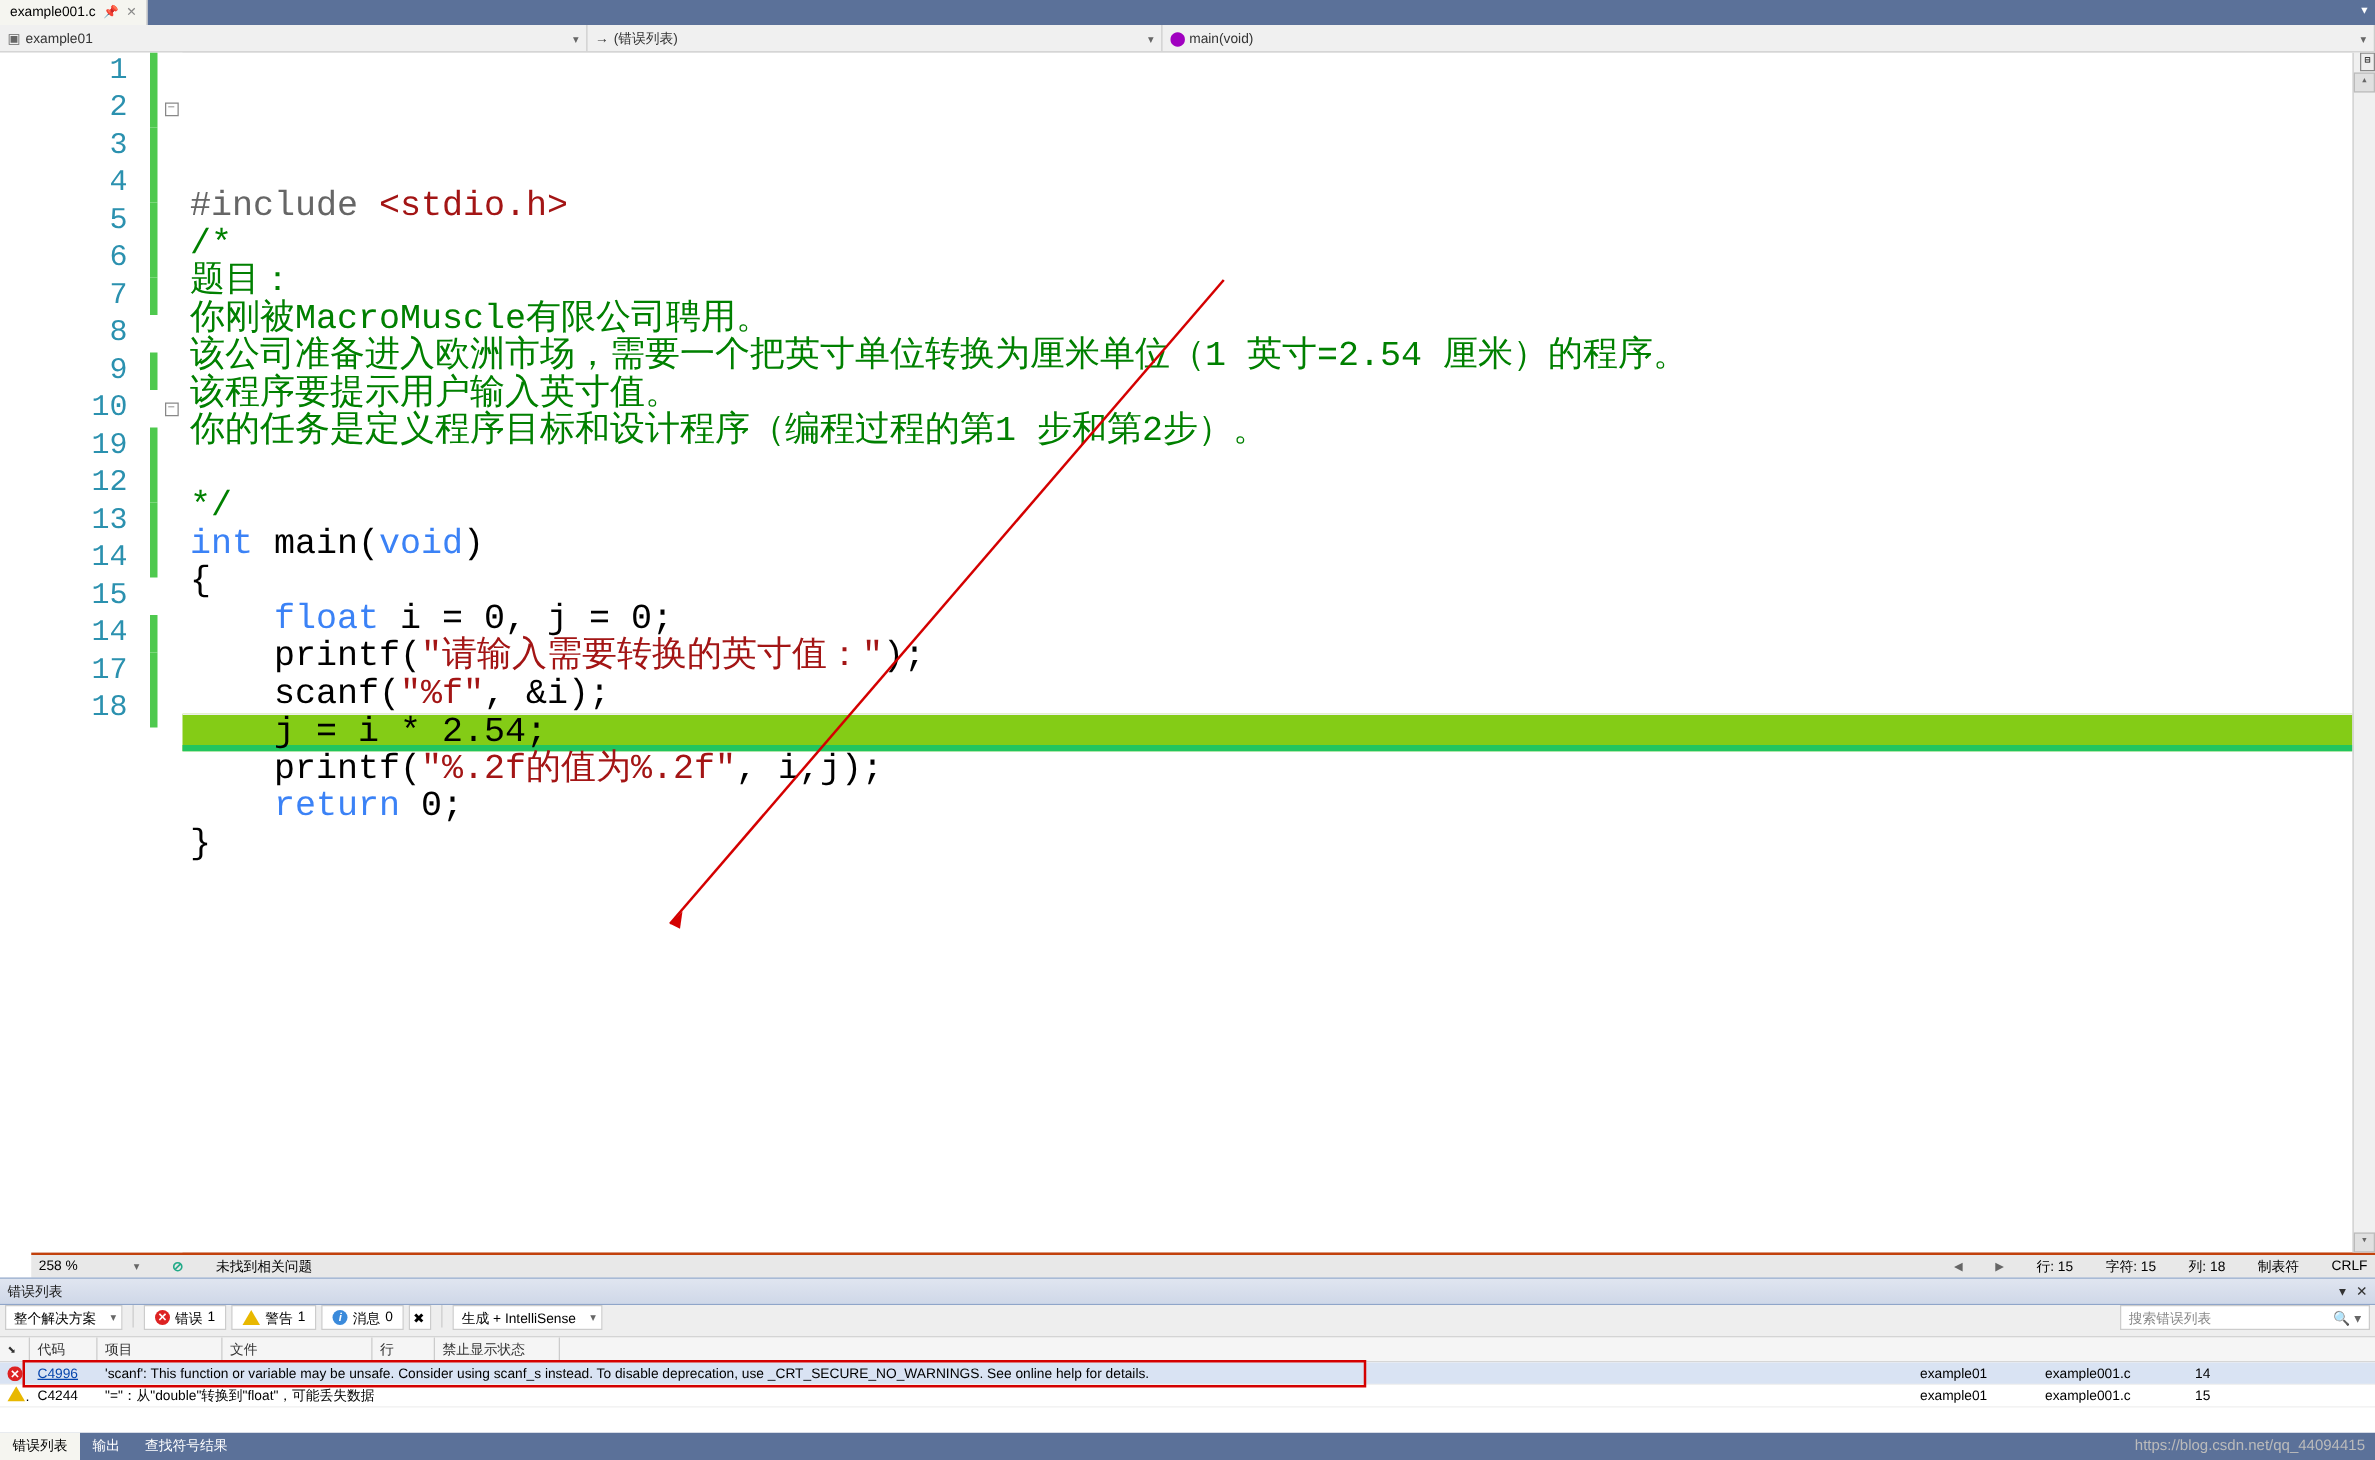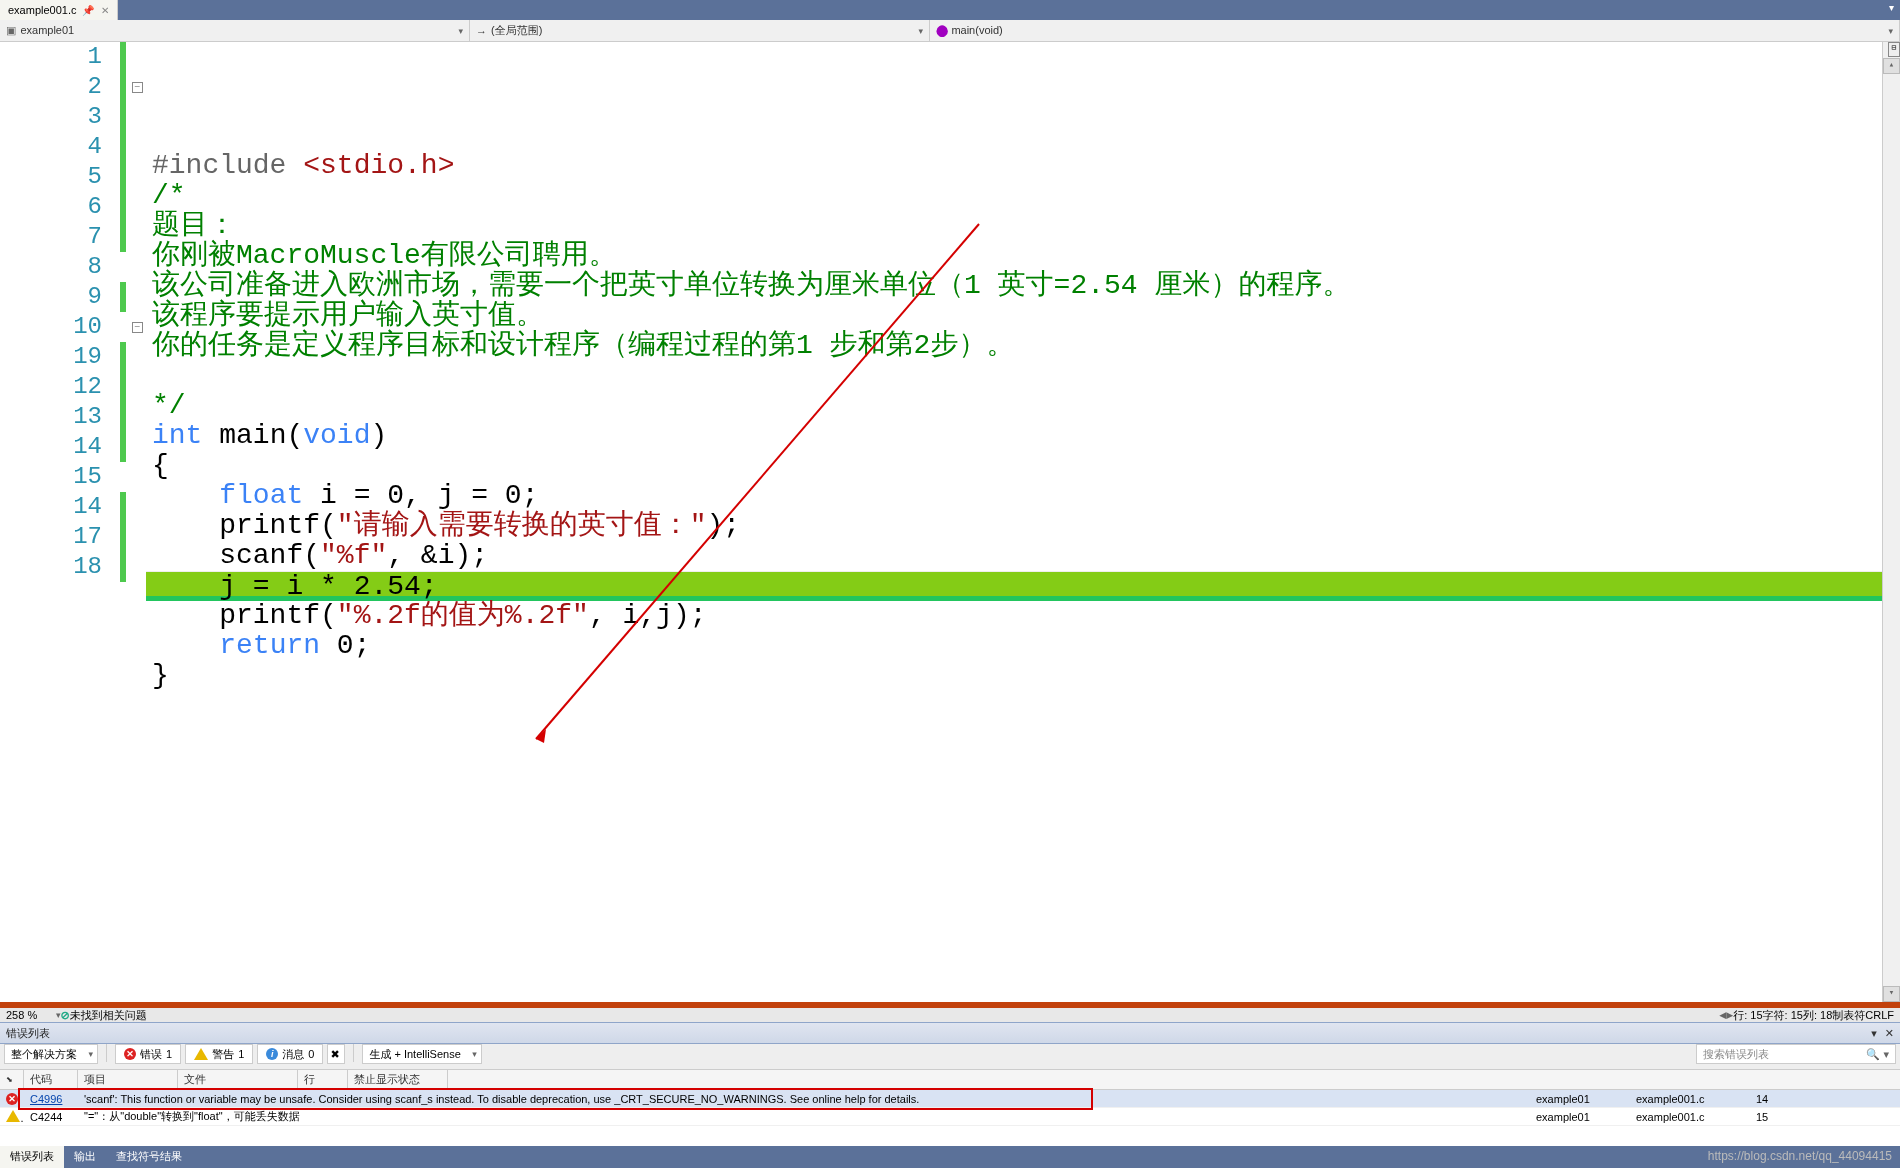--- a/index.html
+++ b/index.html
@@ -109,27 +109,28 @@
     .scroll-v .btn { height: 16px; background: #e0e0e0; border:1px solid #bbb; text-align:center; font-size:9px; color:#666; }
     .scroll-v .track { position:absolute; top:16px; bottom:16px; left:0; right:0; }
     .annotation-line {
       position: absolute;
       pointer-events: none;
       z-index: 10;
     }
     .status-strip {
       height: 20px;
       background: #e8e8e8;
-      border-top: 6px solid #c2410c;
+      border-top: 2px solid #c2410c;
       display: flex;
       align-items: center;
       font-family: "Segoe UI", sans-serif;
       font-size: 11px;
       padding: 0 6px;
-      gap: 0;
+      gap: 26px;
+      margin-left: 25px;
     }
     .status-strip .zoom { width: 50px; }
     .status-strip .check { color: #2a8; font-weight: bold; }
     .status-strip .spacer { flex: 1; }
     .error-panel-hdr {
       height: 22px;
       background: linear-gradient(#e0e5f0, #cfd8e8);
       border-top: 1px solid #8fa5c9;
       border-bottom: 1px solid #8fa5c9;
       display: flex;
@@ -240,21 +241,21 @@
   <div style="flex:1"></div>
   <span style="color:#fff;padding:2px 6px;font-size:10px">▾</span>
 </div>
 
 <div class="nav-bar">
   <div class="nav-drop" style="flex:0 0 470px">
     <span><span style="color:#666;margin-right:4px">▣</span><span>example01</span></span>
     <span class="arrow">▾</span>
   </div>
   <div class="nav-drop" style="flex:0 0 460px">
-    <span><span style="margin-right:4px">→</span><span>(全局范围)</span></span>
+    <span><span style="margin-right:4px">→</span><span>(错误列表)</span></span>
     <span class="arrow">▾</span>
   </div>
   <div class="nav-drop">
     <span><span class="nav-purple">⬤</span> <span>main(void)</span></span>
     <span class="arrow">▾</span>
   </div>
 </div>
 
 <div class="code-area">
   <div class="gutter" id="gutter">

